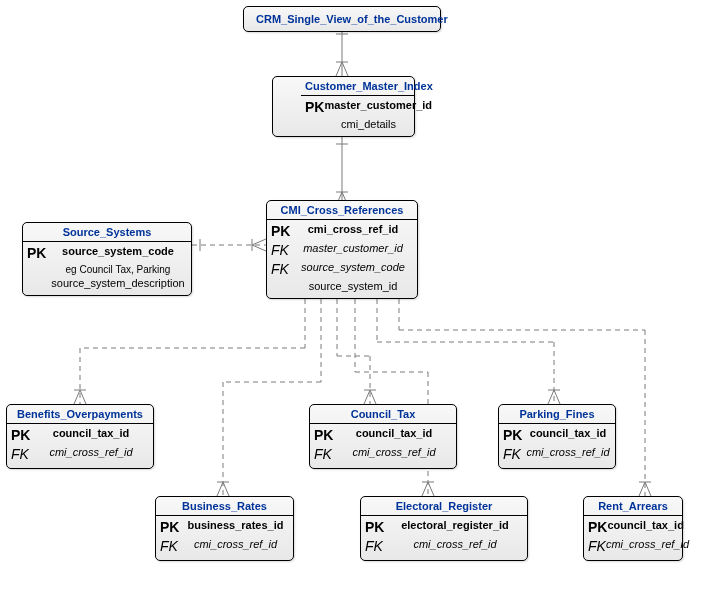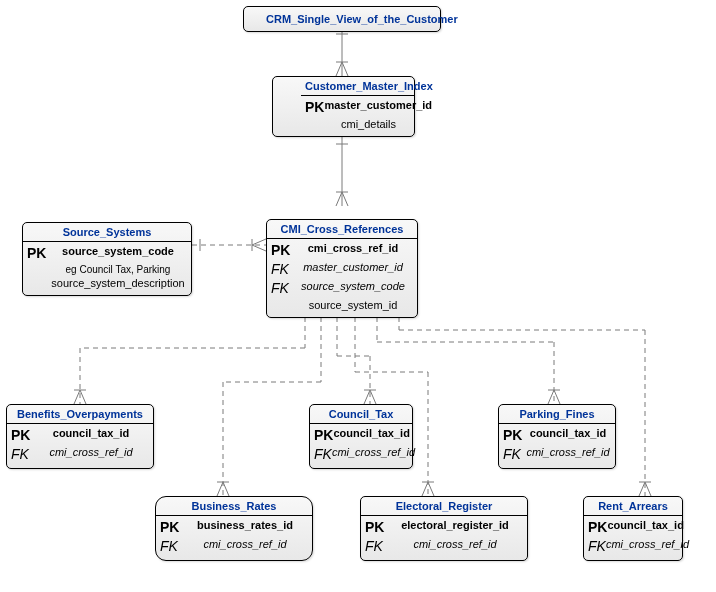--- a/index.html
+++ b/index.html
@@ -14,21 +14,21 @@
   }
   .entity {
     position: absolute;
     border: 1px solid #000;
     background: linear-gradient(#f8f8f8, #e8e8e8);
     border-radius: 5px;
     box-shadow: 1px 1px 2px rgba(0,0,0,.15);
   }
   .entity.title-only {
     text-align: center;
-    padding: 3px 18px;
+    padding: 3px 8px;
   }
   .entity .header {
     font-weight: bold;
     color: #003399;
     text-align: center;
     padding: 3px 4px;
     border-bottom: 1px solid #000;
     white-space: nowrap;
   }
   .entity.title-only .header { border-bottom: none; }
@@ -155,21 +155,21 @@
         <span class="attr-key"></span>
         <span class="attr-name eg">eg Council Tax, Parking</span>
       </div>
     <div class="attr-row">
         <span class="attr-key"></span>
         <span class="attr-name">source_system_description</span>
       </div>
   </div>
 </div>
 
-<div class="entity" style="left:266px; top:219px; width:152px;">
+<div class="entity" style="left:266px; top:200px; width:152px;">
   <div class="header">CMI_Cross_References</div>
   <div class="body">
     <div class="attr-row">
         <span class="attr-key">PK</span>
         <span class="attr-name pk">cmi_cross_ref_id</span>
       </div>
     <div class="attr-row">
         <span class="attr-key fk">FK</span>
         <span class="attr-name fk">master_customer_id</span>
       </div>
@@ -191,21 +191,21 @@
         <span class="attr-key">PK</span>
         <span class="attr-name pk">council_tax_id</span>
       </div>
     <div class="attr-row">
         <span class="attr-key fk">FK</span>
         <span class="attr-name fk">cmi_cross_ref_id</span>
       </div>
   </div>
 </div>
 
-<div class="entity" style="left:309px; top:404px; width:104px;">
+<div class="entity" style="left:309px; top:404px; width:148px;">
   <div class="header">Council_Tax</div>
   <div class="body">
     <div class="attr-row">
         <span class="attr-key">PK</span>
         <span class="attr-name pk">council_tax_id</span>
       </div>
     <div class="attr-row">
         <span class="attr-key fk">FK</span>
         <span class="attr-name fk">cmi_cross_ref_id</span>
       </div>
@@ -219,21 +219,21 @@
         <span class="attr-key">PK</span>
         <span class="attr-name pk">council_tax_id</span>
       </div>
     <div class="attr-row">
         <span class="attr-key fk">FK</span>
         <span class="attr-name fk">cmi_cross_ref_id</span>
       </div>
   </div>
 </div>
 
-<div class="entity" style="left:155px; top:496px; width:158px;border-radius:11px;">
+<div class="entity" style="left:155px; top:496px; width:139px;">
   <div class="header">Business_Rates</div>
   <div class="body">
     <div class="attr-row">
         <span class="attr-key">PK</span>
         <span class="attr-name pk">business_rates_id</span>
       </div>
     <div class="attr-row">
         <span class="attr-key fk">FK</span>
         <span class="attr-name fk">cmi_cross_ref_id</span>
       </div>

